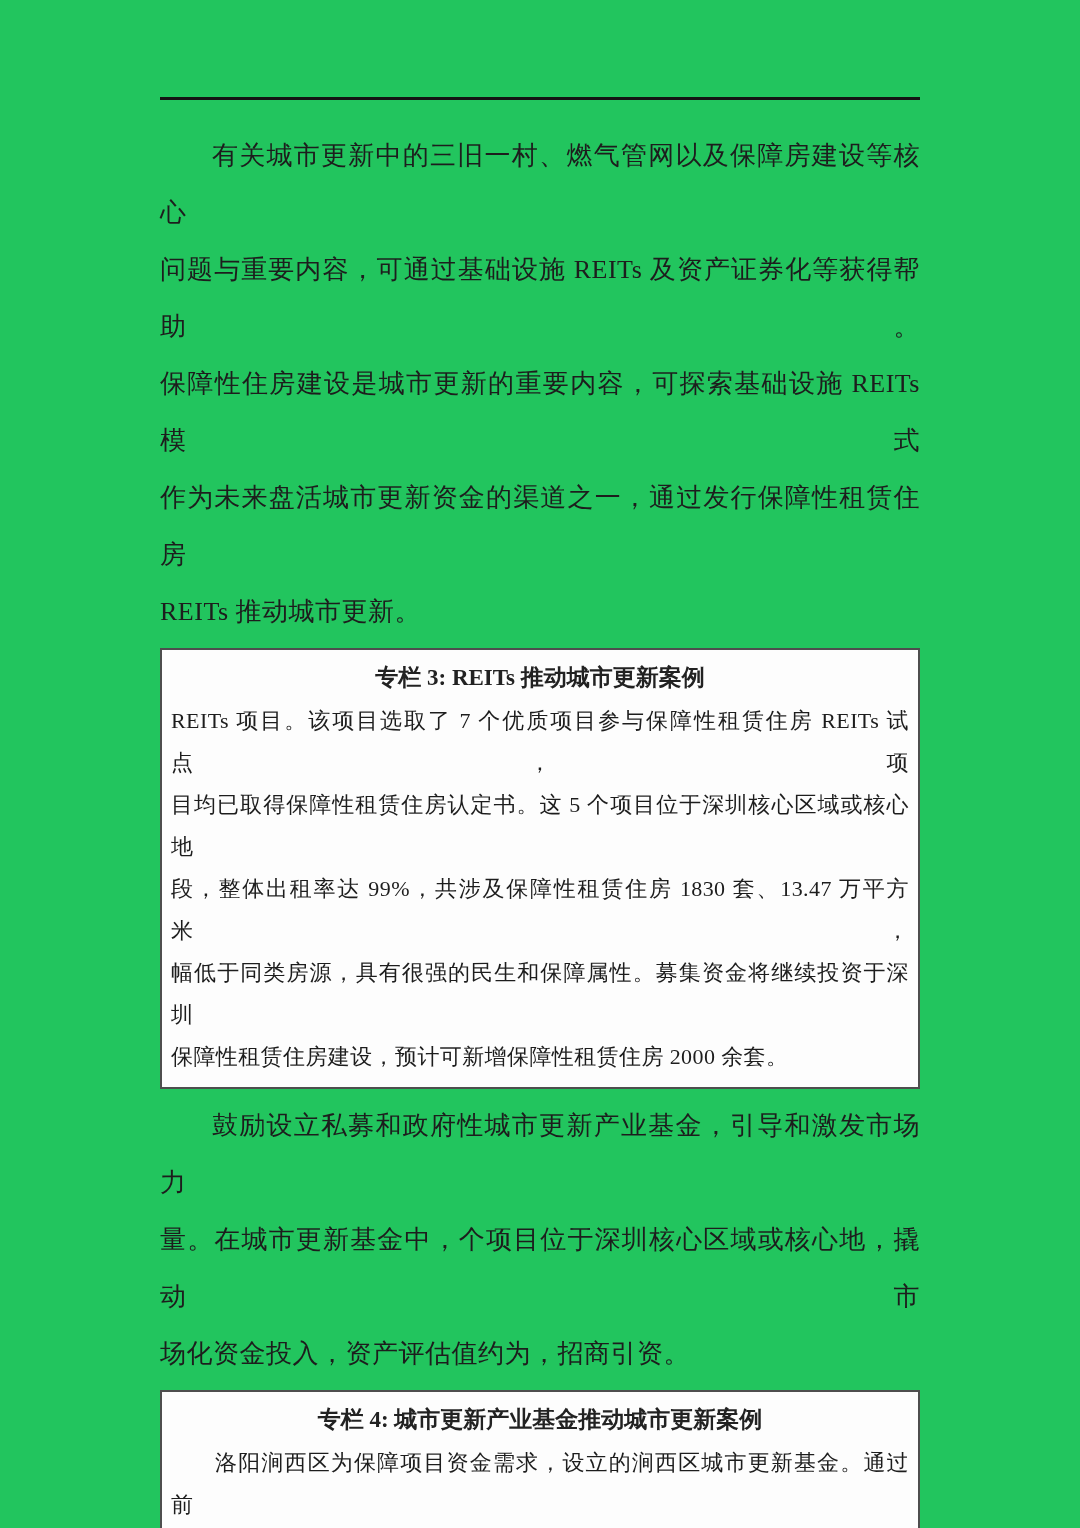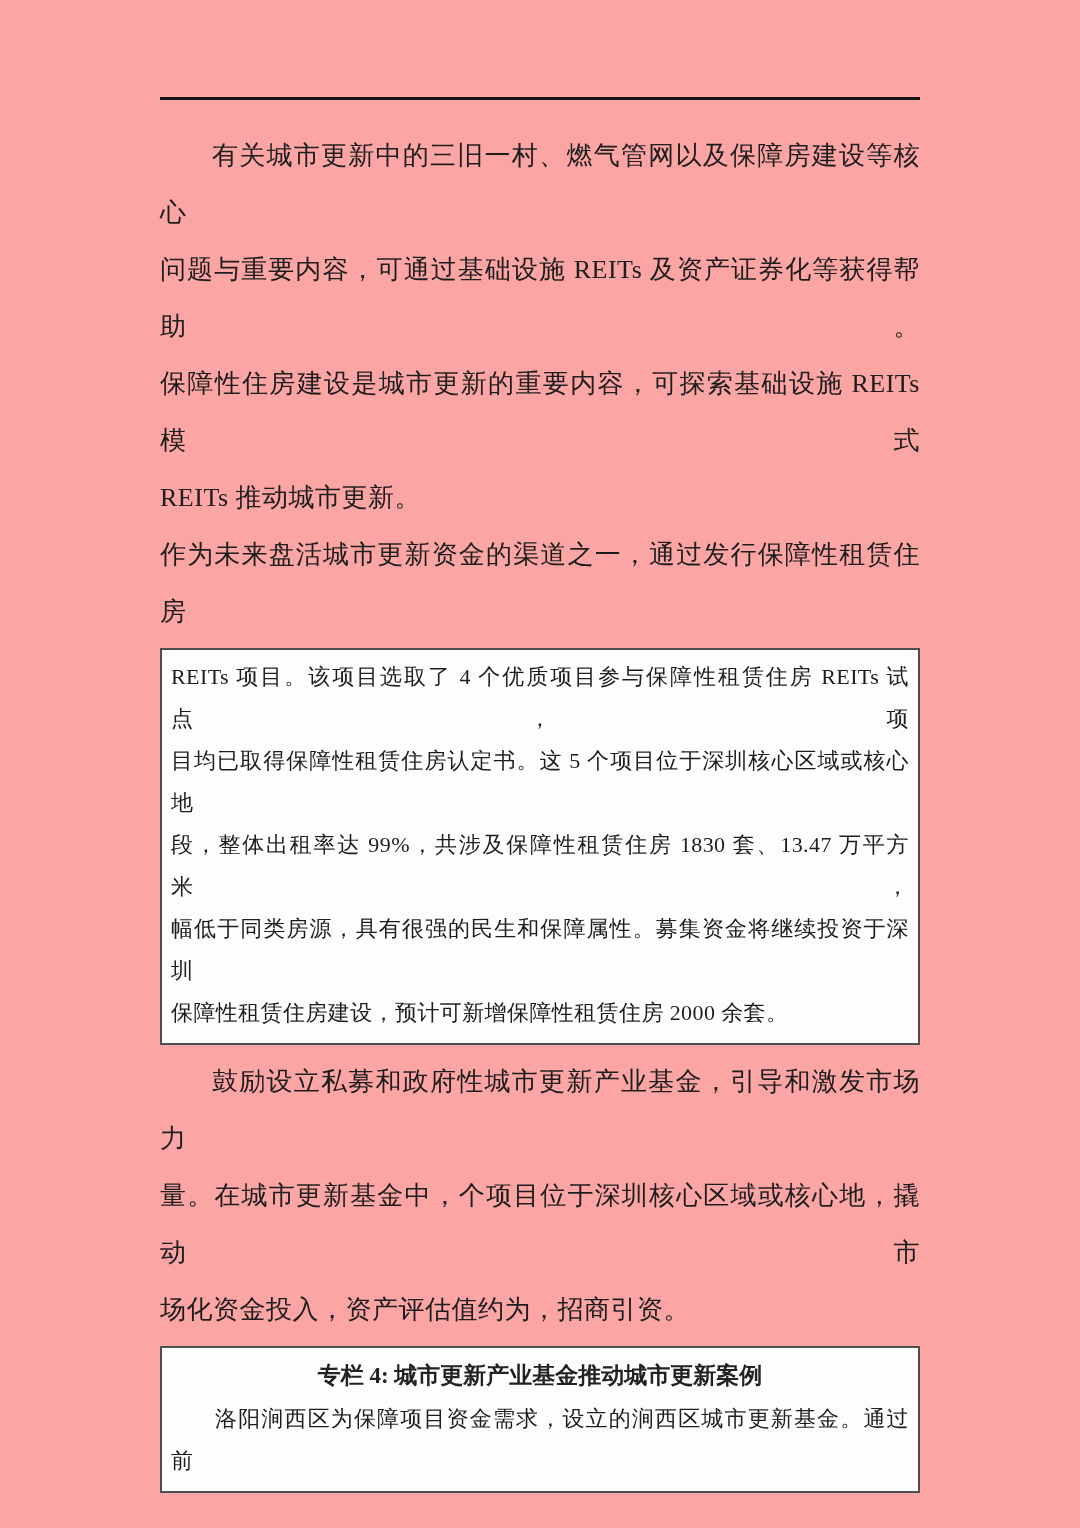--- a/index.html
+++ b/index.html
@@ -5,21 +5,21 @@
   html, body {
     margin: 0;
     padding: 0;
     background: #ffffff;
   }
   .page {
     position: relative;
     width: 1080px;
     height: 1528px;
     margin: 0 auto;
-    background: #fca5a5;
+    background: #22c55e;
     box-sizing: border-box;
     padding: 0 160px;
     font-family: "Liberation Serif", "DejaVu Serif", serif;
     color: #1d1d1d;
     overflow: hidden;
   }
   .header-rule {
     margin-top: 97px;
     height: 3px;
     background: #141414;
@@ -67,26 +67,27 @@
 <body>
 
 <div class="page">
 
   <div class="header-rule"></div>
 
   <div class="body-para para-1">
     <div class="tline indent">有关城市更新中的三旧一村、燃气管网以及保障房建设等核心</div>
     <div class="tline">问题与重要内容，可通过基础设施 REITs 及资产证券化等获得帮助。</div>
     <div class="tline">保障性住房建设是城市更新的重要内容，可探索基础设施 REITs 模式</div>
+    <div class="tline">作为未来盘活城市更新资金的渠道之一，通过发行保障性租赁住房</div>
     <div class="tline short">REITs 推动城市更新。</div>
-    <div class="tline">作为未来盘活城市更新资金的渠道之一，通过发行保障性租赁住房</div>
   </div>
 
   <div class="callout callout-3">
-    <div class="tline">REITs 项目。该项目选取了 4 个优质项目参与保障性租赁住房 REITs 试点，项</div>
+    <div class="callout-title">专栏 3:  REITs 推动城市更新案例</div>
+    <div class="tline">REITs 项目。该项目选取了 7 个优质项目参与保障性租赁住房 REITs 试点，项</div>
     <div class="tline">目均已取得保障性租赁住房认定书。这 5 个项目位于深圳核心区域或核心地</div>
     <div class="tline">段，整体出租率达 99%，共涉及保障性租赁住房 1830 套、13.47 万平方米，</div>
     <div class="tline">幅低于同类房源，具有很强的民生和保障属性。募集资金将继续投资于深圳</div>
     <div class="tline short">保障性租赁住房建设，预计可新增保障性租赁住房 2000 余套。</div>
   </div>
 
   <div class="body-para para-2">
     <div class="tline indent">鼓励设立私募和政府性城市更新产业基金，引导和激发市场力</div>
     <div class="tline">量。在城市更新基金中，个项目位于深圳核心区域或核心地，撬动市</div>
     <div class="tline short">场化资金投入，资产评估值约为，招商引资。</div>

